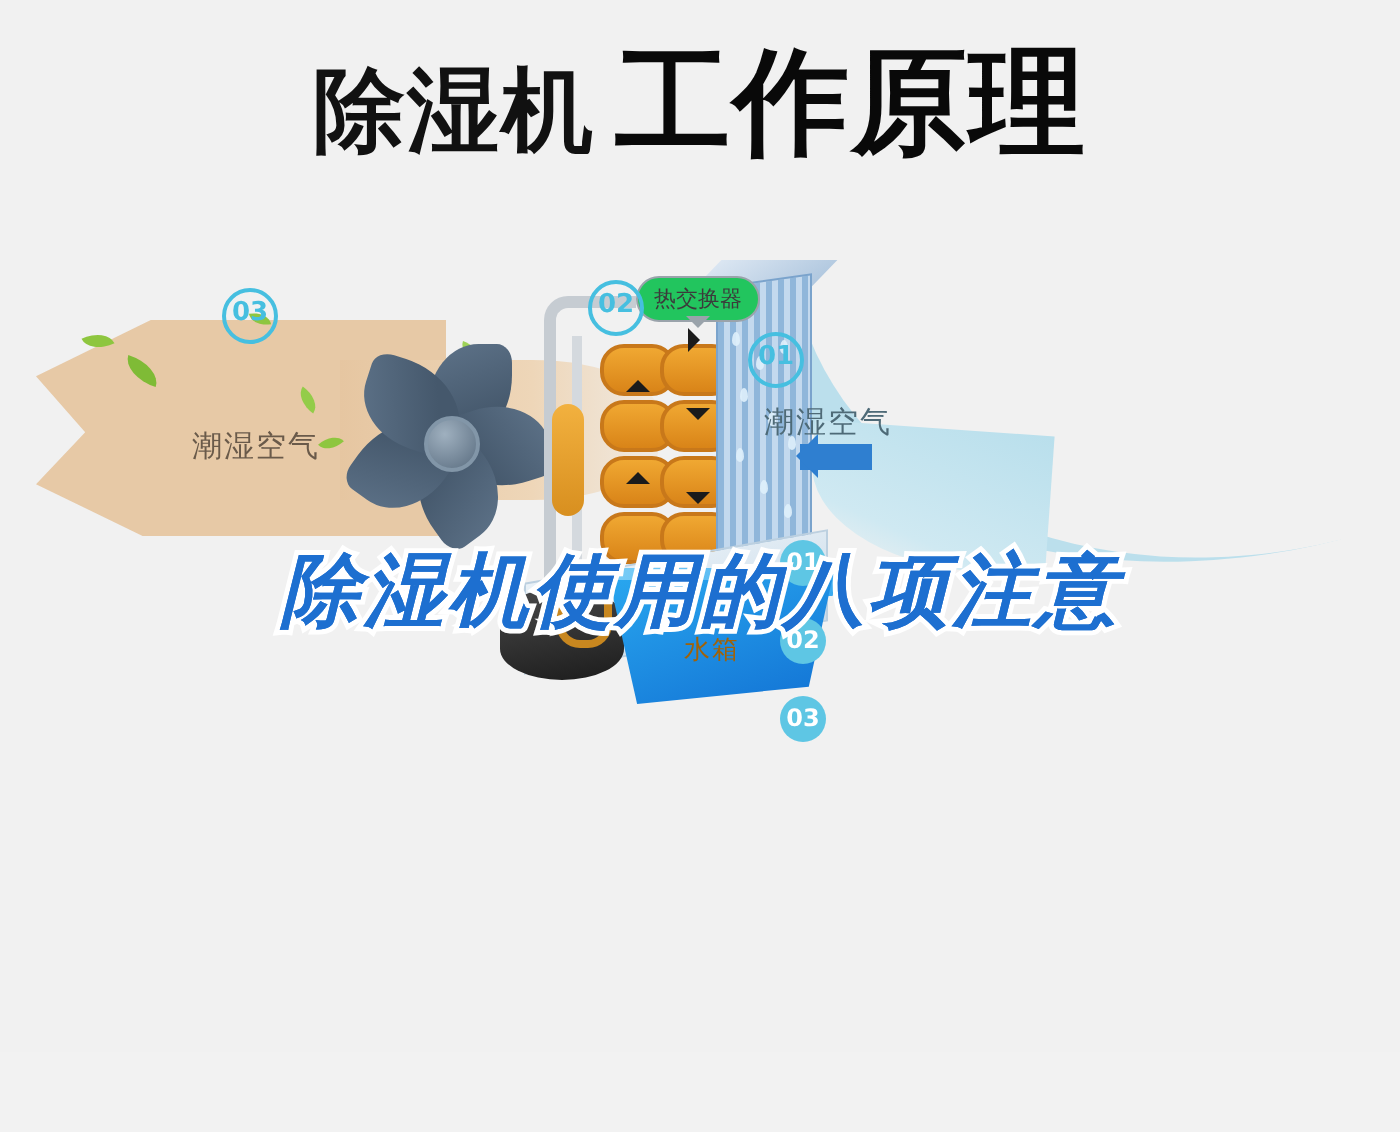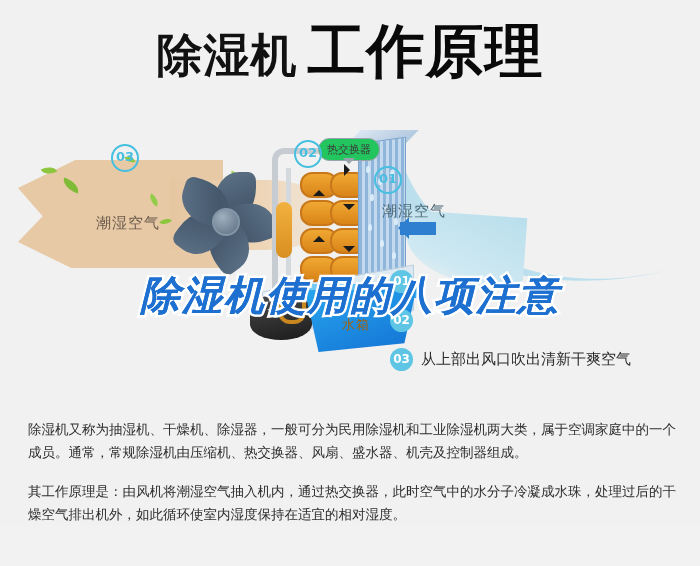--- a/index.html
+++ b/index.html
@@ -283,25 +283,20 @@
 
   <div class="legend">
     <div class="legend-row">
       <div class="legend-badge">01</div>
     </div>
     <div class="legend-row">
       <div class="legend-badge">02</div>
     </div>
     <div class="legend-row">
       <div class="legend-badge">03</div>
-      <div class="legend-text">从上部出风口吹出清新干爽空气</div>
     </div>
   </div>
 
   <div class="overlay">除湿机使用的八项注意</div>
   <div class="overlay-fill">除湿机使用的八项注意</div>
 
-  <div class="body">
-    <p class="para">除湿机又称为抽湿机、干燥机、除湿器，一般可分为民用除湿机和工业除湿机两大类，属于空调家庭中的一个成员。通常，常规除湿机由压缩机、热交换器、风扇、盛水器、机壳及控制器组成。</p>
-    <p class="para">其工作原理是：由风机将潮湿空气抽入机内，通过热交换器，此时空气中的水分子冷凝成水珠，处理过后的干燥空气排出机外，如此循环使室内湿度保持在适宜的相对湿度。</p>
-  </div>
 
 </div>
 
 </body></html>

